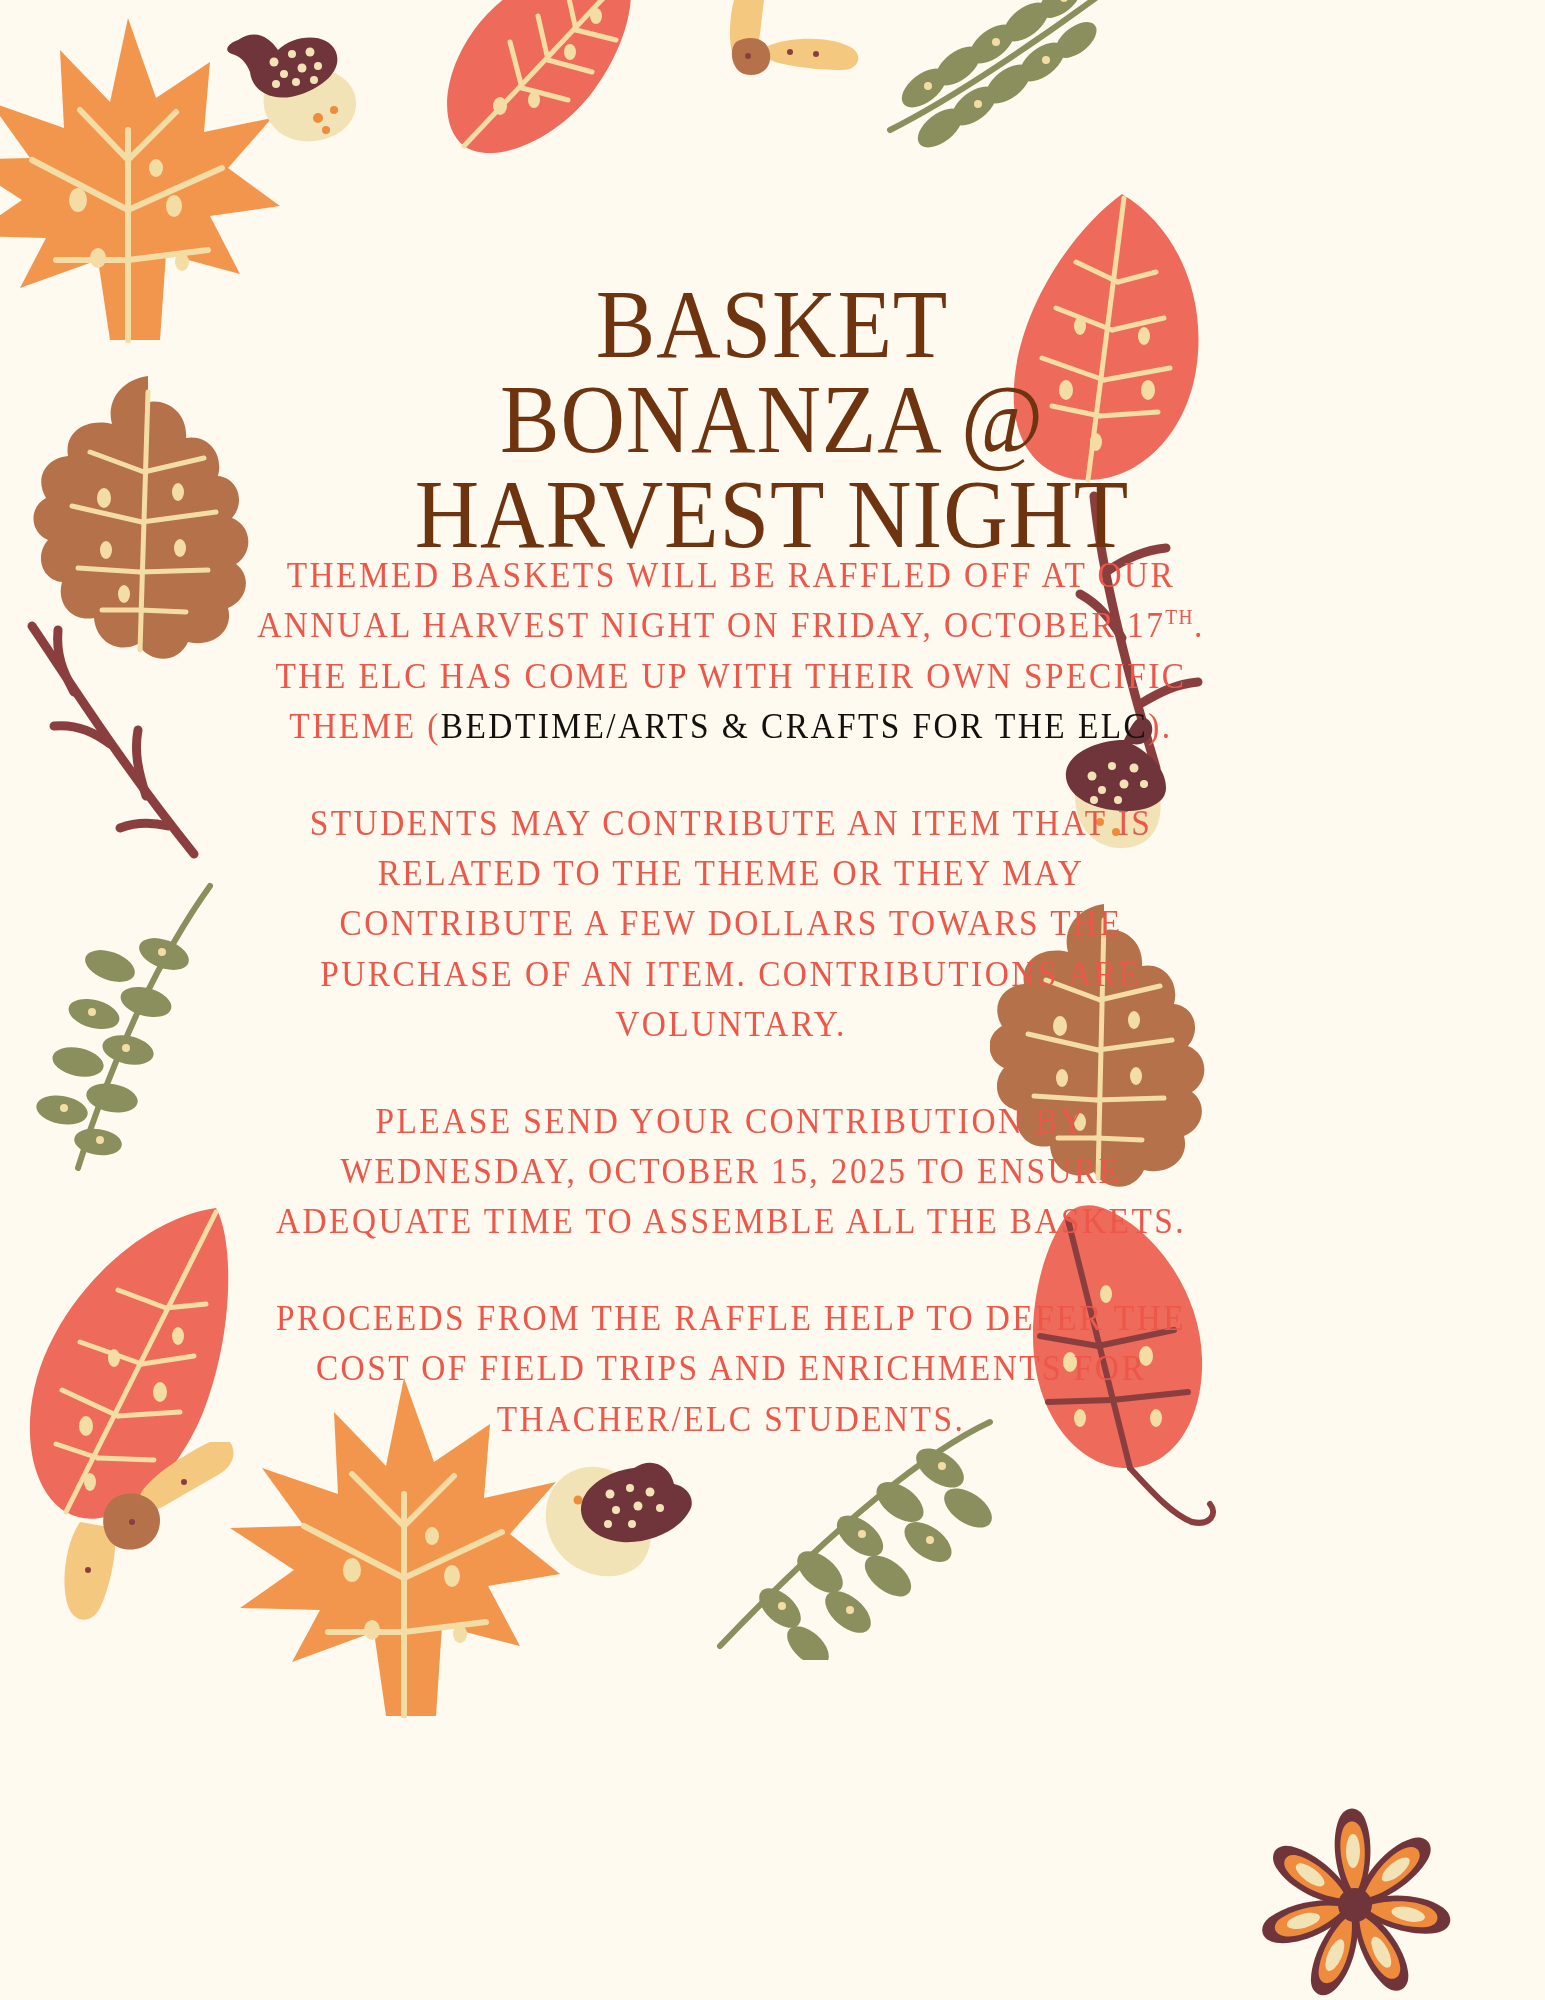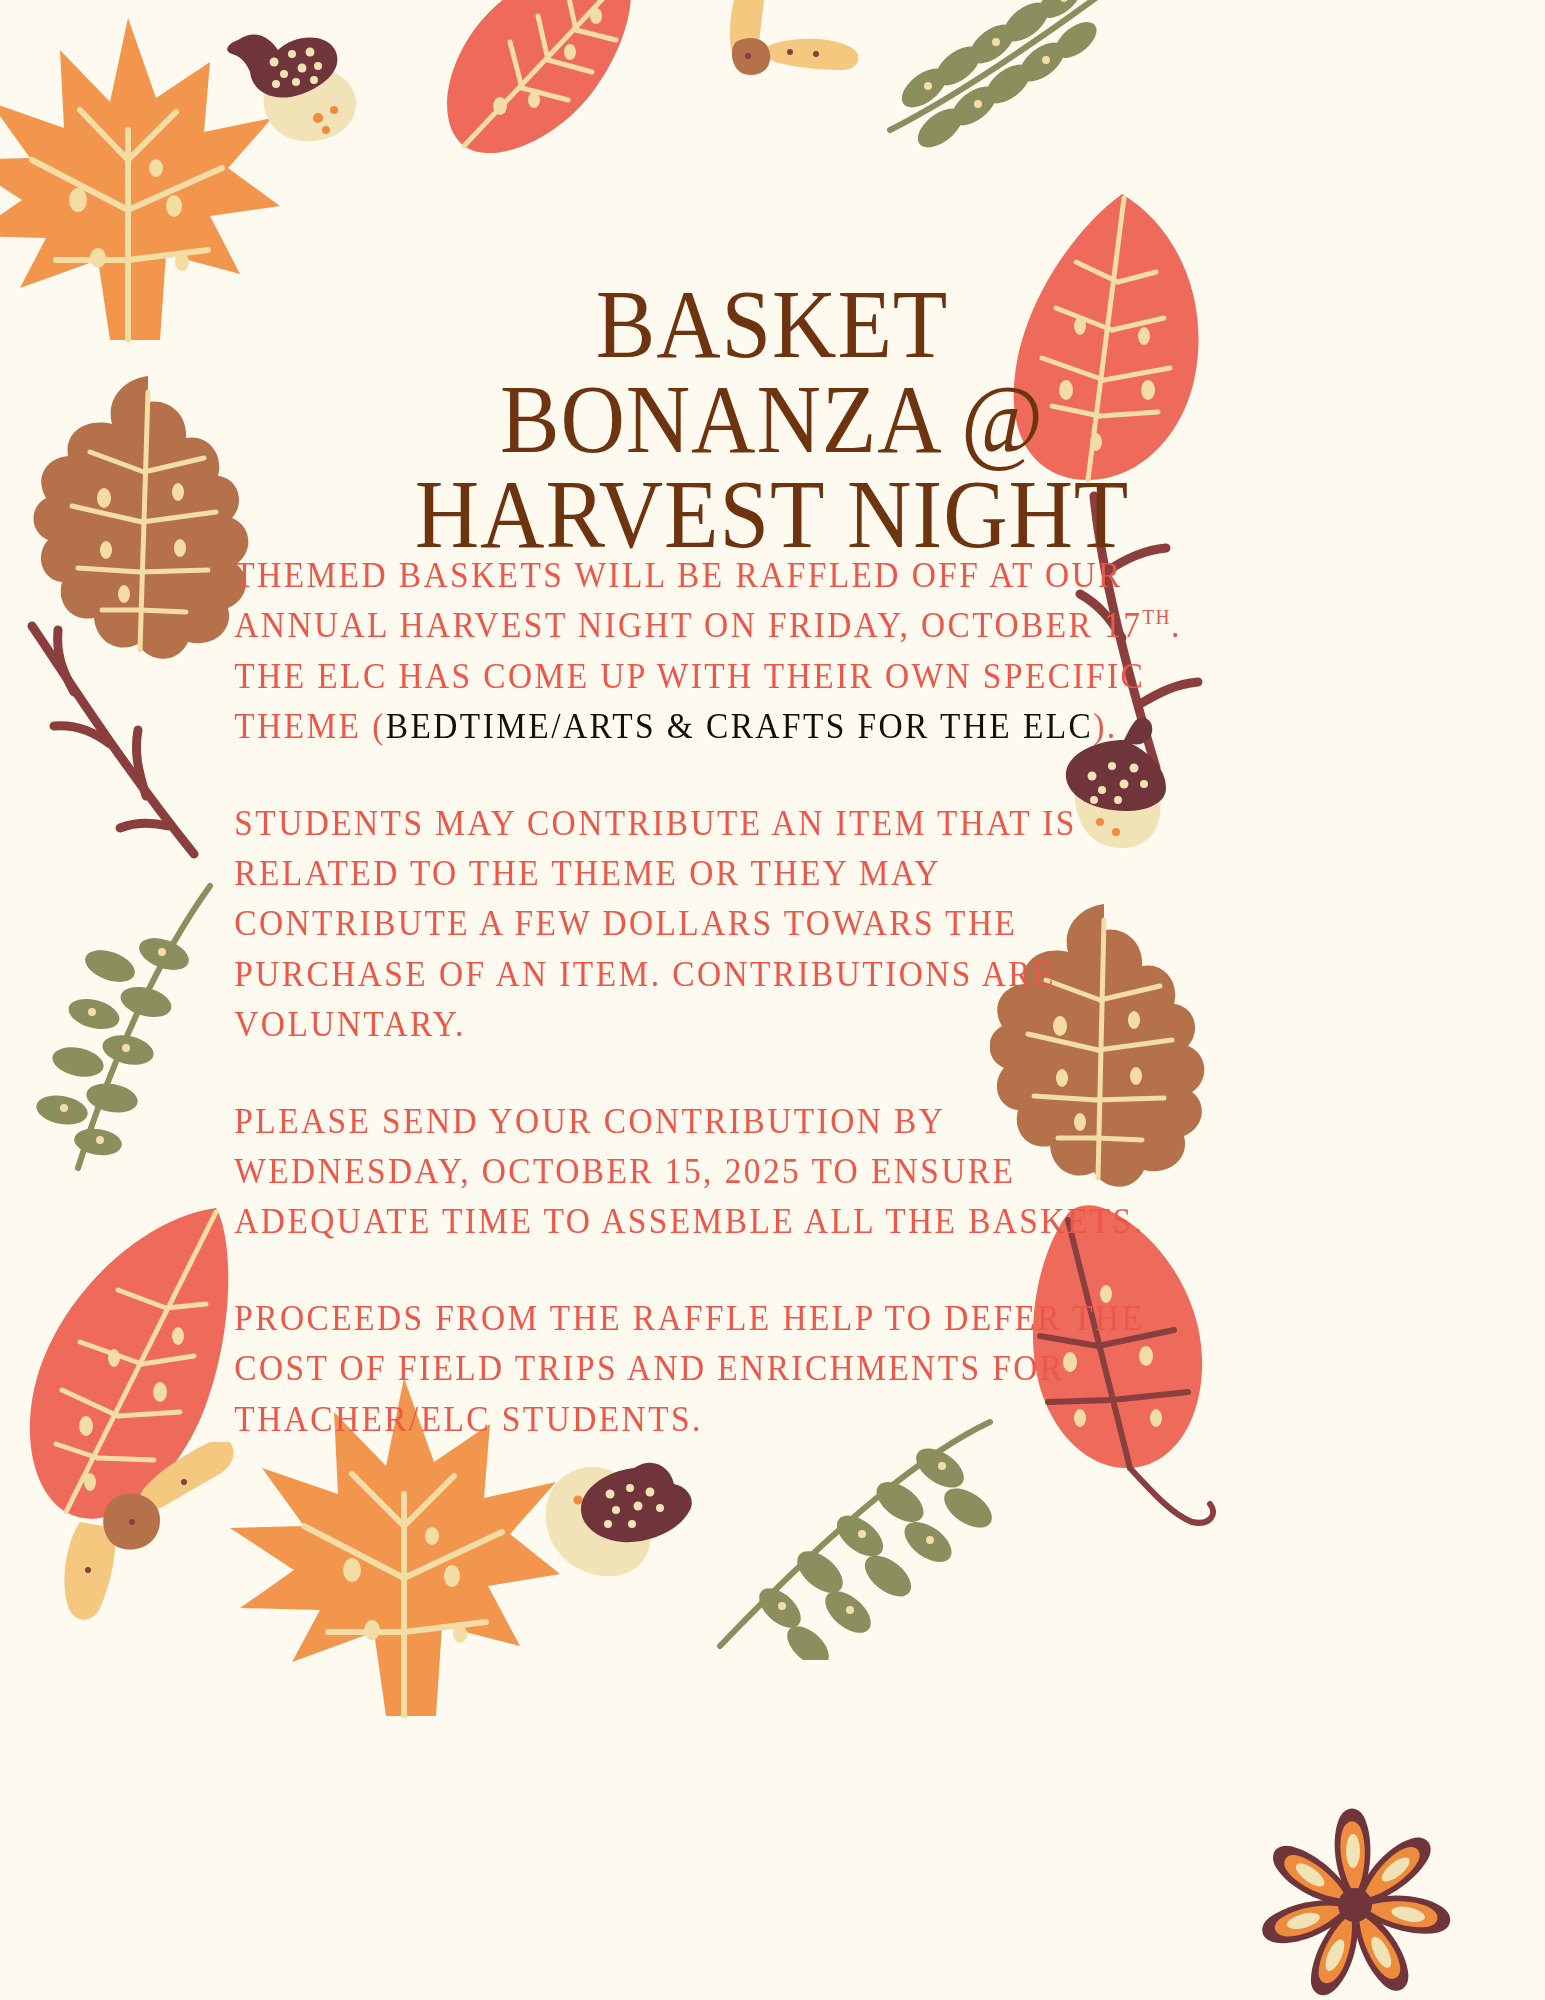--- a/index.html
+++ b/index.html
@@ -46,24 +46,24 @@
     line-height: 0.98;
     letter-spacing: 1px;
     font-weight: 400;
     transform: scaleX(0.92);
     transform-origin: 50% 0;
   }
   .title-line { display: block; white-space: nowrap; }
 
   .body-block {
     position: absolute;
-    left: 204px;
+    left: 226px;
     top: 528px;
     width: 1010px;
-    text-align: left;
+    text-align: center;
   }
   .para {
     color: #EC5749;
     font-family: "Liberation Serif", serif;
     font-size: 35.5px;
     line-height: 1.42;
     letter-spacing: 2.6px;
     margin: 0 0 46px 0;
     transform: scaleX(0.94);
     transform-origin: 50% 0;

